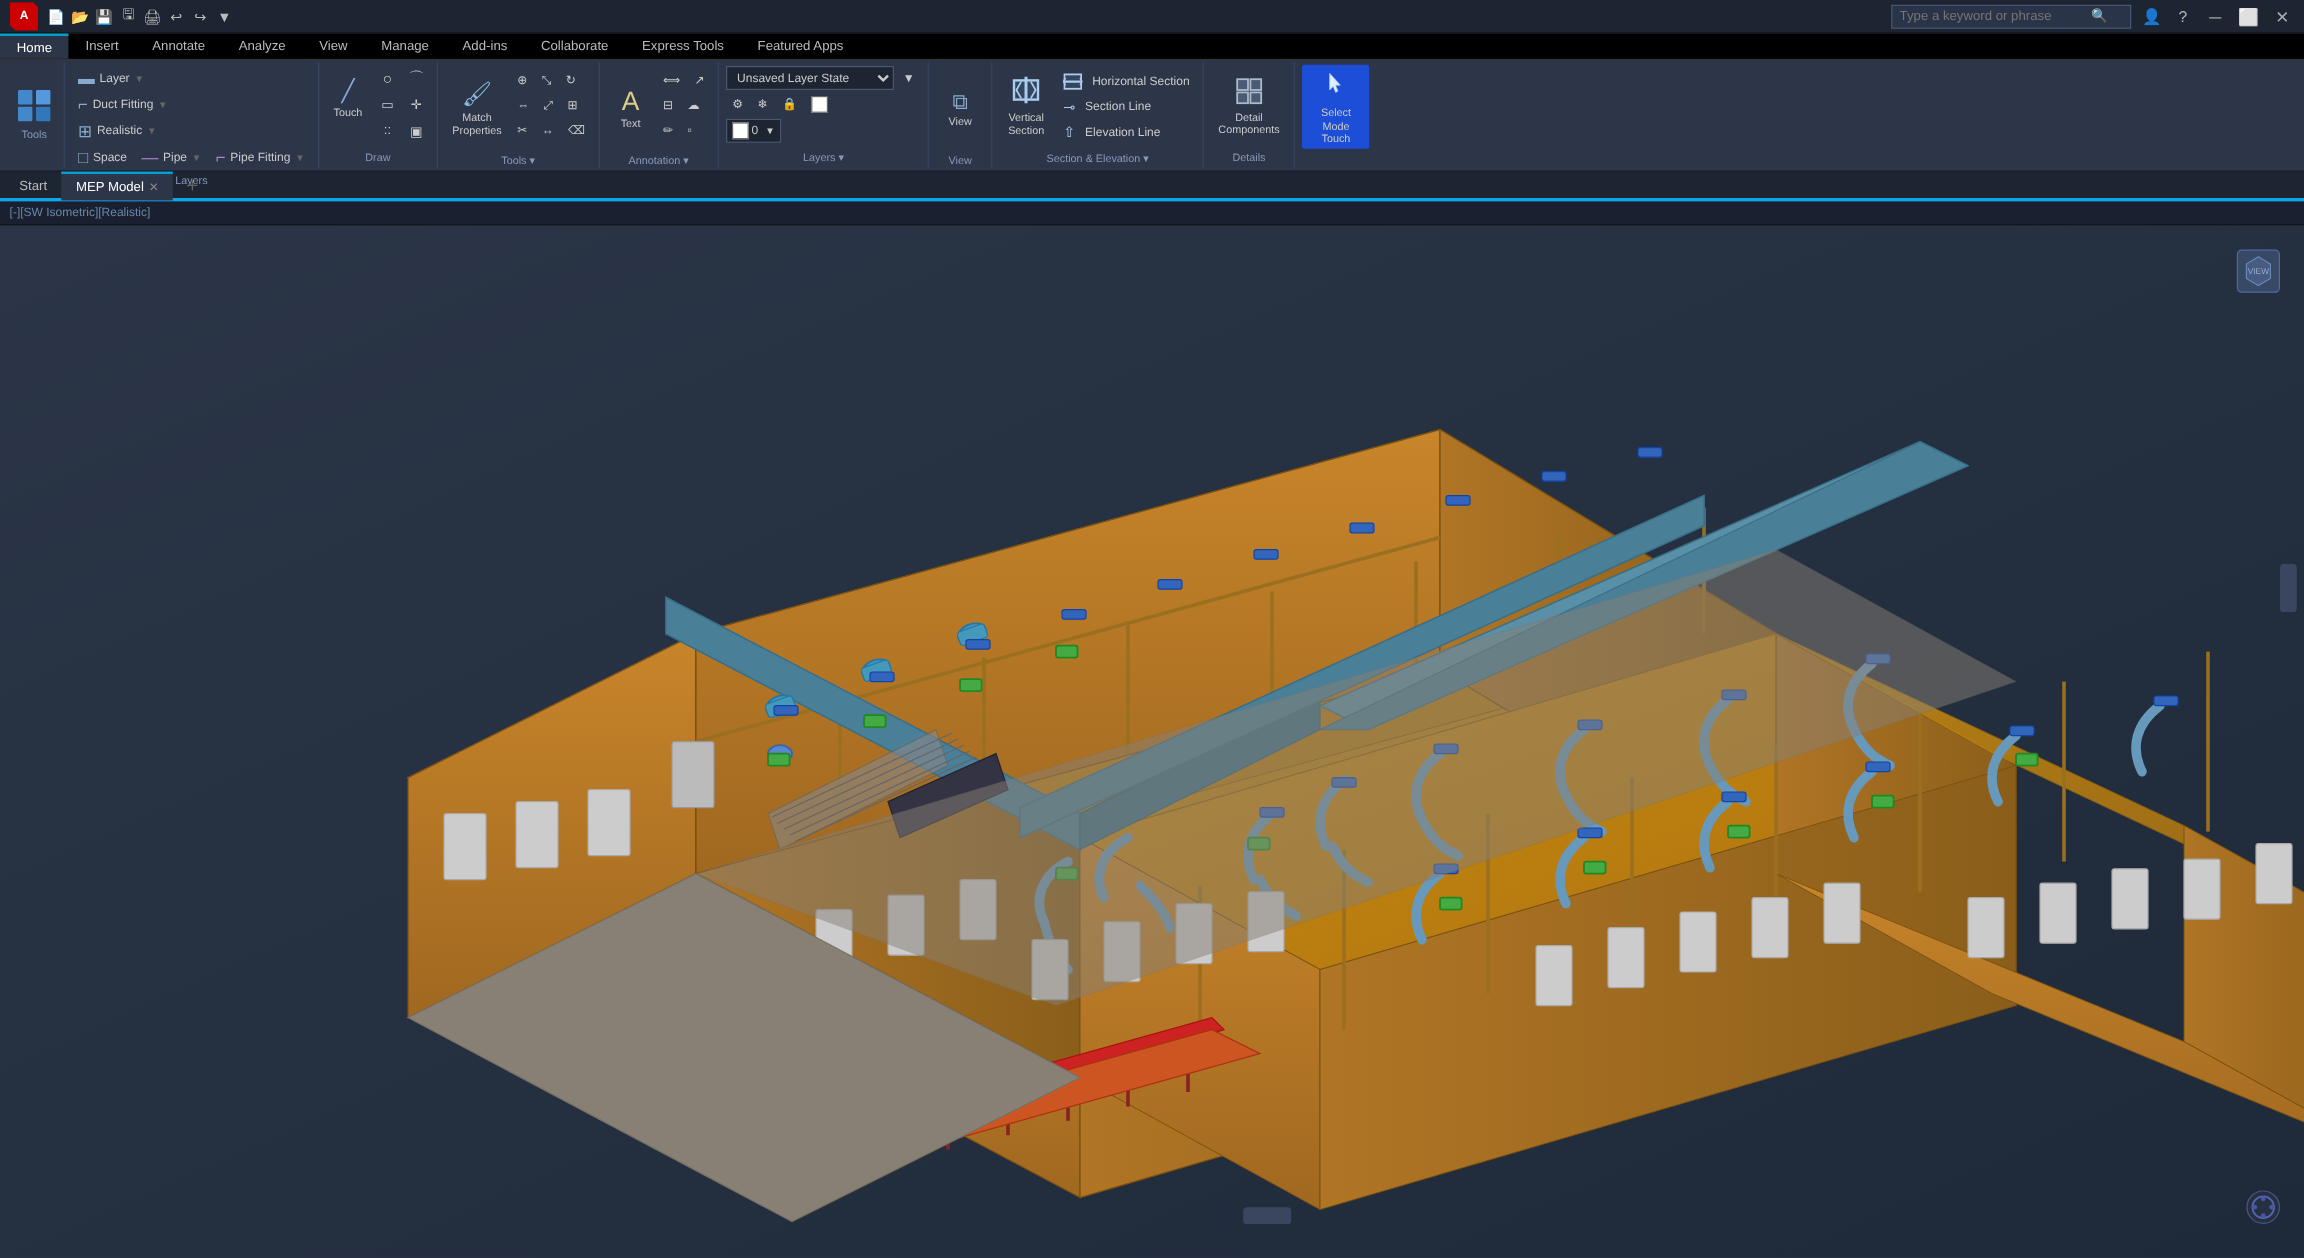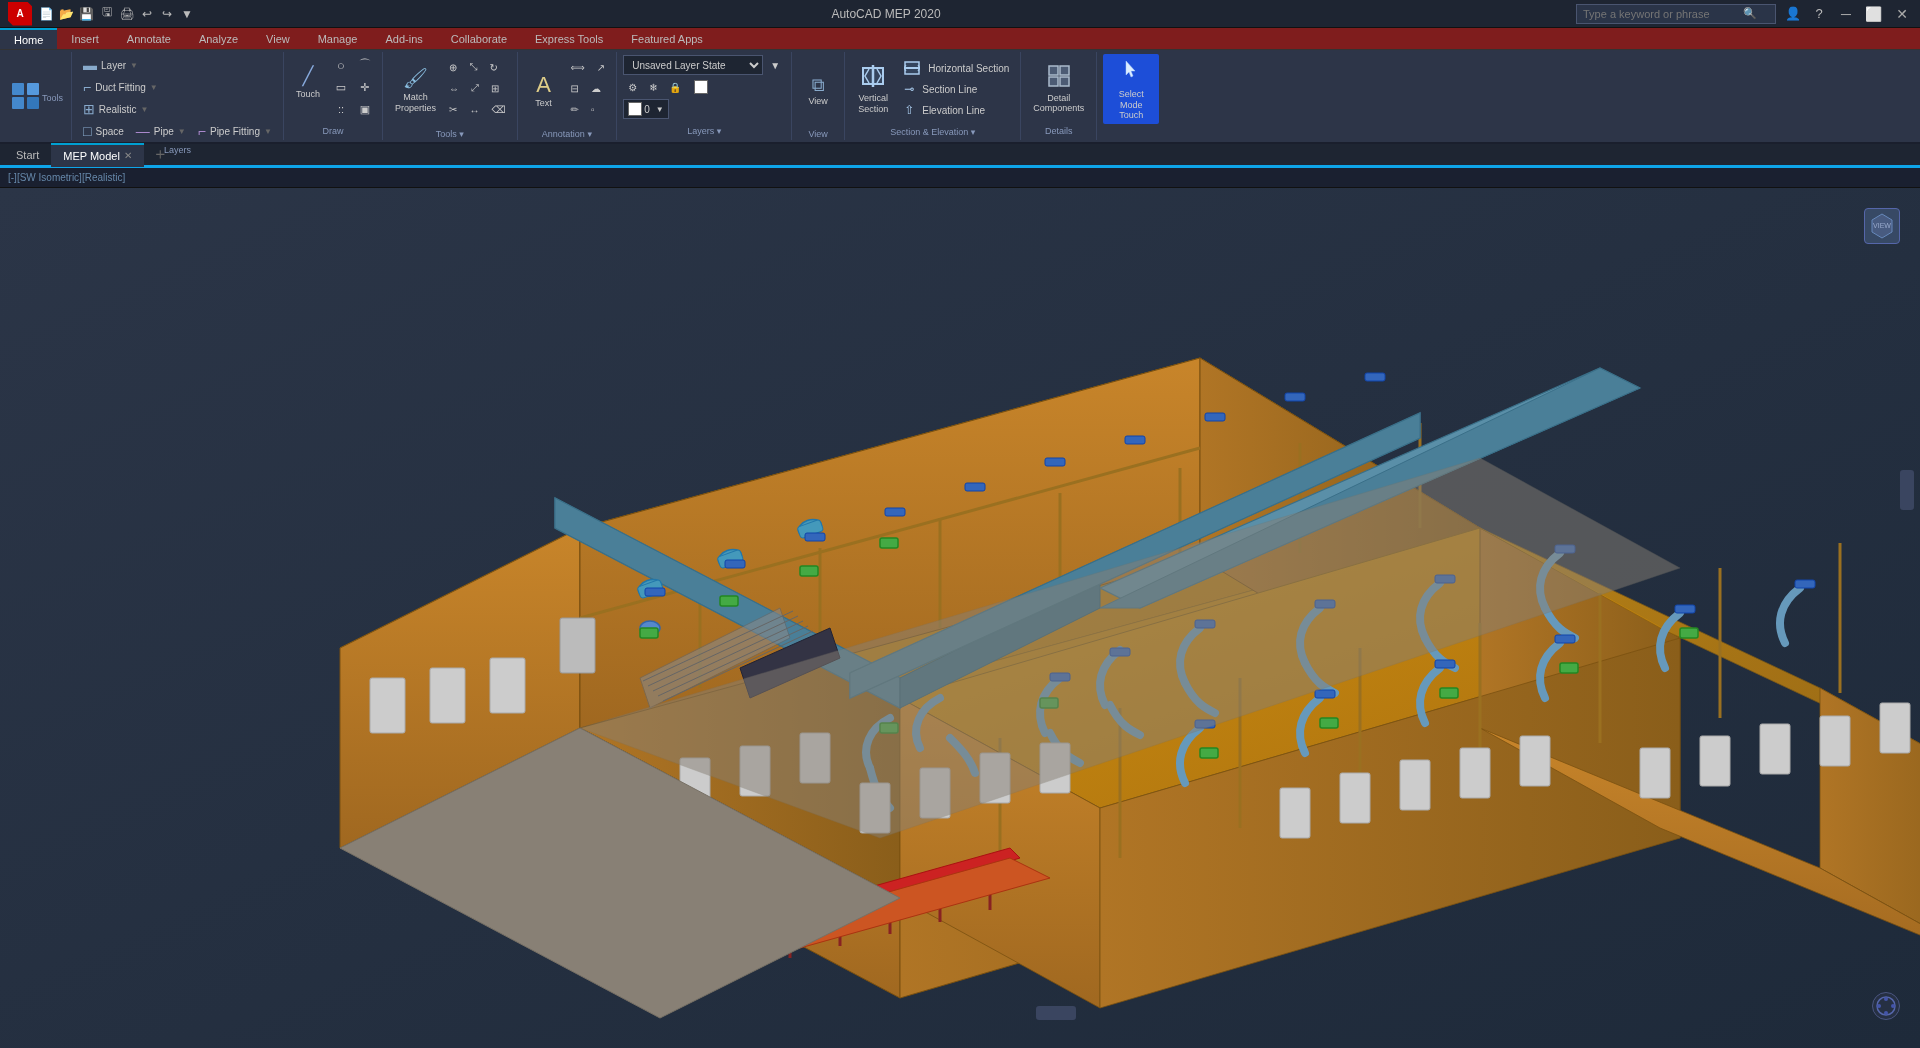--- a/index.html
+++ b/index.html
@@ -52,21 +52,21 @@
       color: #aaa; font-size: 11px; width: 160px;
     }
 
     
     #ribbon {
       background: #2d3548;
       border-bottom: 2px solid #1a1f2d;
     }
     .ribbon-tabs {
       display: flex; align-items: flex-end;
-      background: #7f1d1d;
+      background: #000000;
       height: 22px;
       border-bottom: 1px solid #333;
     }
     .ribbon-tab {
       padding: 3px 14px;
       font-size: 11px; color: #bbb; cursor: pointer;
       height: 100%; display: flex; align-items: center;
     }
     .ribbon-tab.active { background: #2d3548; color: #fff; border-top: 2px solid #00a0d2; }
 
@@ -197,21 +197,21 @@
       position: absolute; bottom: 30px; right: 20px;
       width: 28px; height: 28px;
       background: rgba(40,50,70,0.8);
       border: 1px solid #4a5580;
       border-radius: 50%;
       display: flex; align-items: center; justify-content: center;
       cursor: pointer; color: #6677aa; font-size: 14px;
     }
 
     .tools-group {
-      display: flex; flex-direction: row; align-items: center; justify-content: center;
+      display: flex; flex-direction: column; align-items: center; justify-content: center;
       padding: 4px 8px; border-right: 1px solid #3a4560;
       gap: 2px;
     }
     .tools-icon {
       display: grid; grid-template-columns: 1fr 1fr; gap: 2px;
       width: 28px;
     }
     .tools-icon span {
       width: 12px; height: 12px;
       background: #5577aa; border-radius: 1px;
@@ -228,23 +228,20 @@
     <div class="qa-icons">
       <div class="qa-icon">📄</div>
       <div class="qa-icon">📂</div>
       <div class="qa-icon">💾</div>
       <div class="qa-icon">🖫</div>
       <div class="qa-icon">🖨</div>
       <div class="qa-icon">↩</div>
       <div class="qa-icon">↪</div>
       <div class="qa-icon">▼</div>
     </div>
-  </div>
-  <div class="center">
-    <span>AutoCAD MEP 2020</span>
   </div>
   <div class="right">
     <div class="search-bar">
       <input type="text" placeholder="Type a keyword or phrase" style="">
       <span style="color:#888;font-size:11px;">🔍</span>
     </div>
     <div class="qa-icon" style="font-size:13px;">👤</div>
     <div class="qa-icon" style="font-size:13px;">?</div>
     <button class="title-btn">─</button>
     <button class="title-btn">⬜</button>

